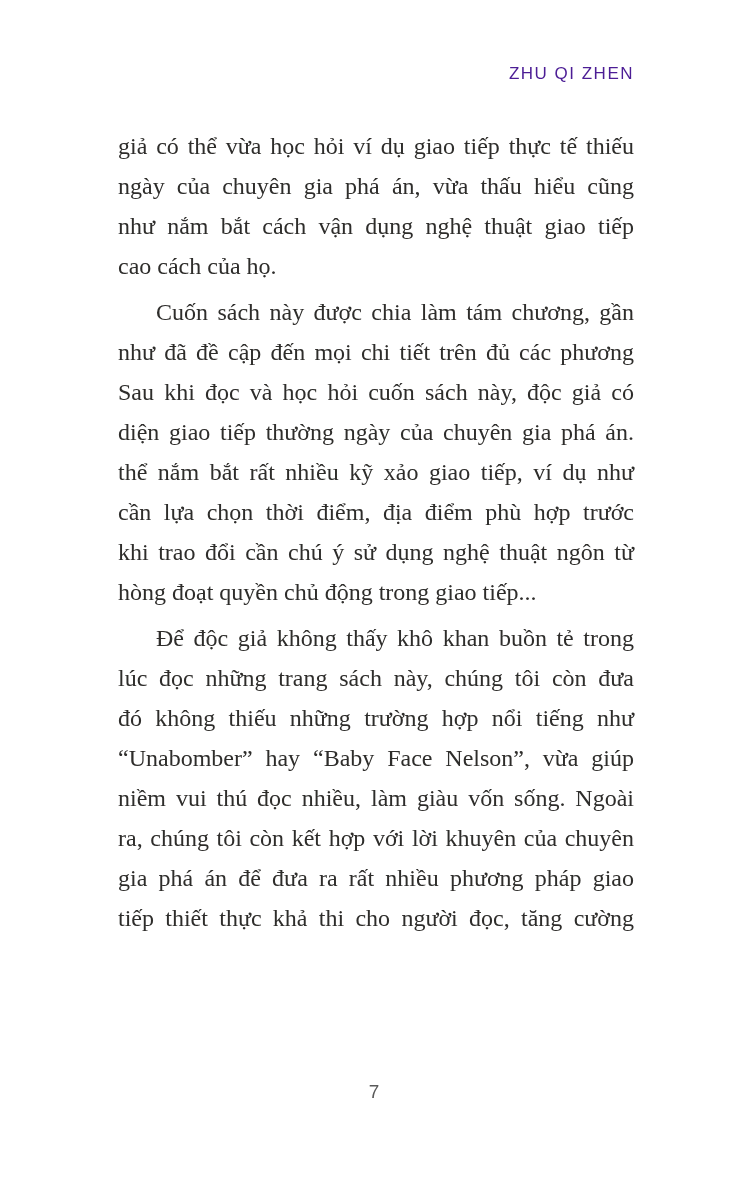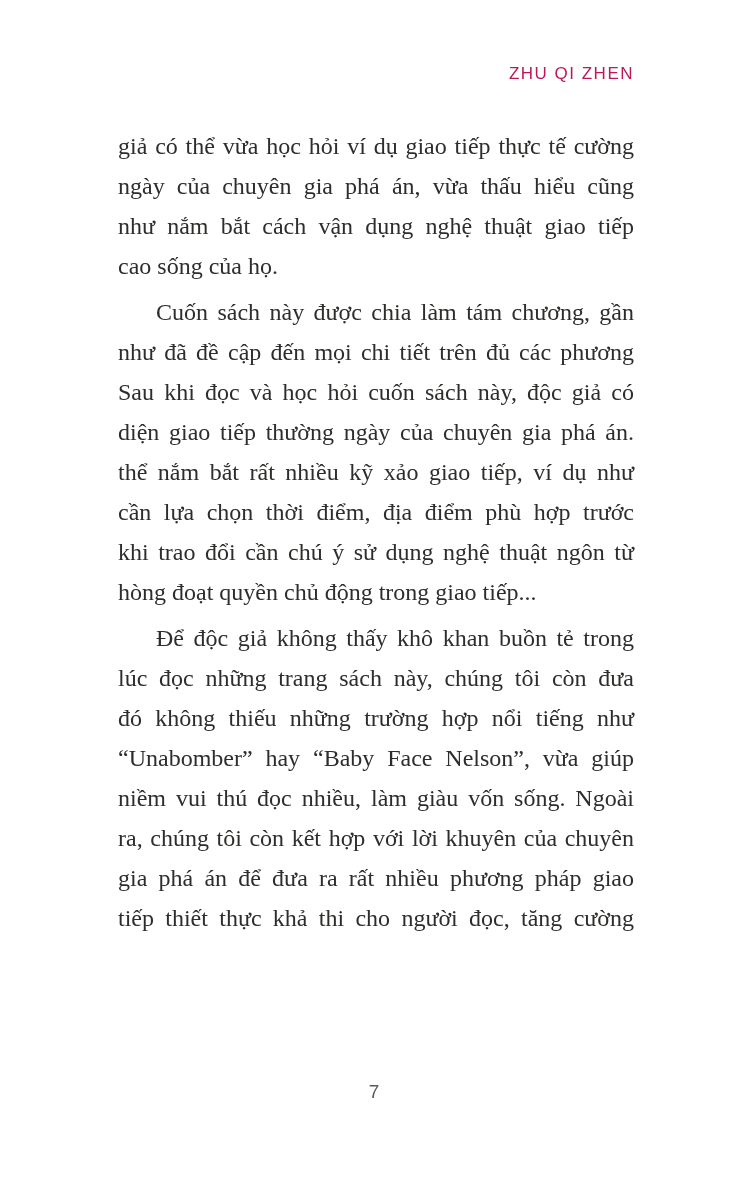--- a/index.html
+++ b/index.html
@@ -63,31 +63,31 @@
     font-size: 19px;
     color: #5a5a5a;
     line-height: 24px;
   }
 </style>
 </head>
 <body>
 
 <div class="page" style="background: rgb(255, 255, 255);">
 
-  <div class="running-header" style="color: #be185d;">
+  <div class="running-header" style="color: #4c1d95;">
     <span>ZHU QI ZHEN</span>
   </div>
 
   <main class="content" style="color: rgb(46, 45, 43);">
 
   <div class="paragraph">
-        <div class="line">giả có thể vừa học hỏi ví dụ giao tiếp thực tế cường</div>
+        <div class="line">giả có thể vừa học hỏi ví dụ giao tiếp thực tế thiếu</div>
         <div class="line">ngày của chuyên gia phá án, vừa thấu hiểu cũng</div>
         <div class="line">như nắm bắt cách vận dụng nghệ thuật giao tiếp</div>
-        <div class="line line-end">cao sống của họ.</div>
+        <div class="line line-end">cao cách của họ.</div>
       </div>
       <div class="paragraph">
         <div class="line line-indent">Cuốn sách này được chia làm tám chương, gần</div>
         <div class="line">như đã đề cập đến mọi chi tiết trên đủ các phương</div>
         <div class="line">Sau khi đọc và học hỏi cuốn sách này, độc giả có</div>
         <div class="line">diện giao tiếp thường ngày của chuyên gia phá án.</div>
         <div class="line">thể nắm bắt rất nhiều kỹ xảo giao tiếp, ví dụ như</div>
         <div class="line">cần lựa chọn thời điểm, địa điểm phù hợp trước</div>
         <div class="line">khi trao đổi cần chú ý sử dụng nghệ thuật ngôn từ</div>
         <div class="line line-end">hòng đoạt quyền chủ động trong giao tiếp...</div>

